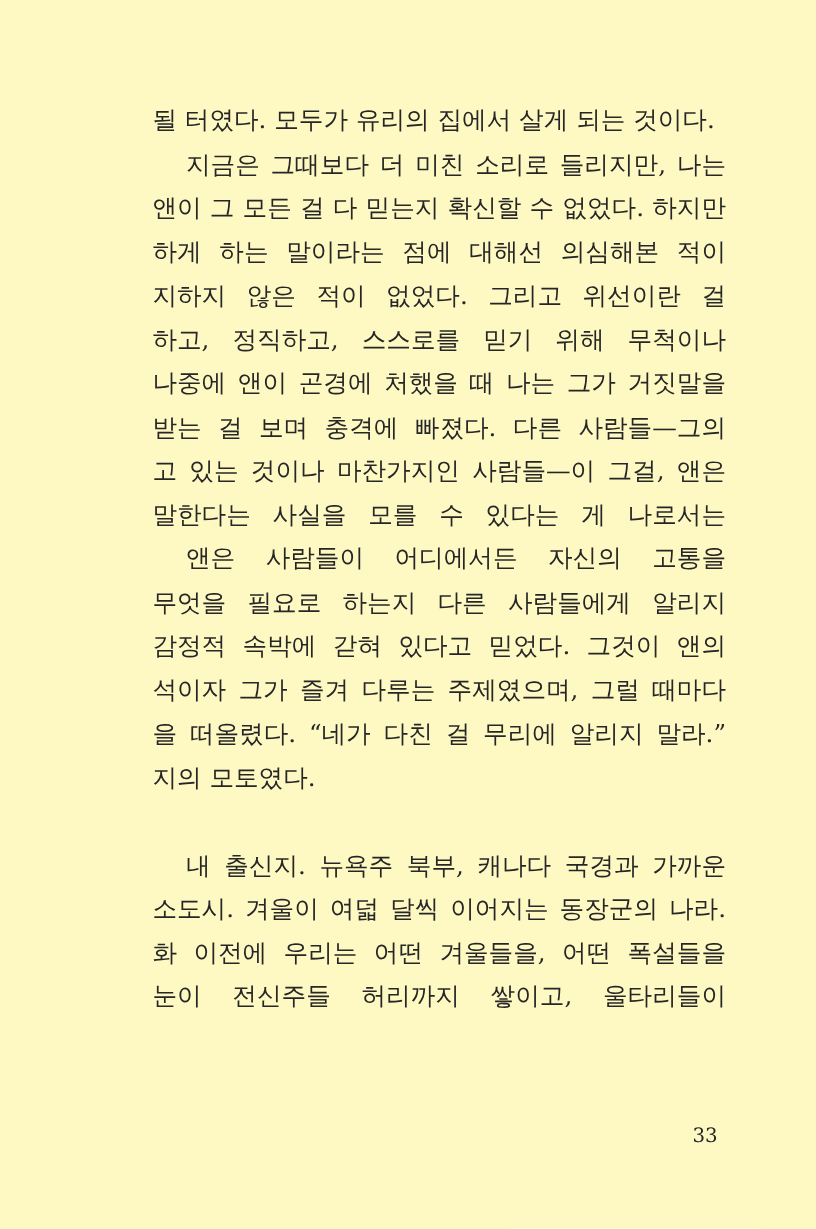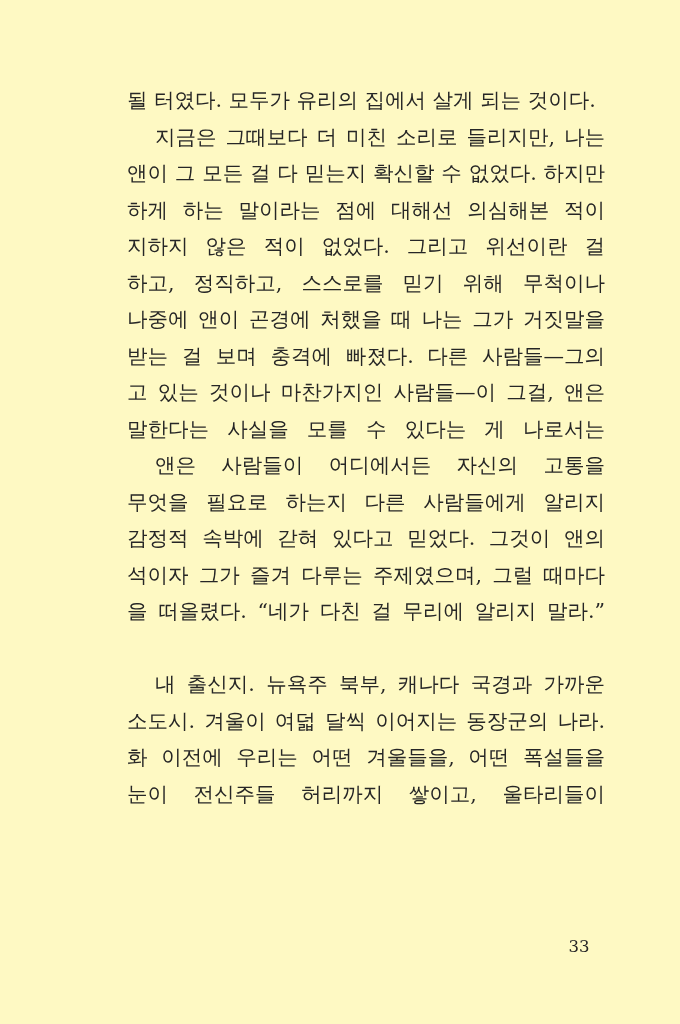--- a/index.html
+++ b/index.html
@@ -43,21 +43,21 @@
     text-indent: 28px;
   }
   .para.gap-before {
     margin-top: 36.5px;
   }
   .page-number {
     position: absolute;
     top: 936px;
     left: 560px;
     width: 38px;
-    text-align: center;
+    text-align: right;
     font-size: 16.5px;
     line-height: 22px;
     color: #262626;
   }
 </style>
 </head>
 <body>
 
 <div class="page">
   <div class="text-block">
@@ -77,20 +77,21 @@
       <div class="line">고 있는 것이나 마찬가지인 사람들—이 그걸, 앤은 늘 진실만을</div>
       <div class="line">말한다는 사실을 모를 수 있다는 게 나로서는 납득하기가 어려</div>
     </div>
 
     <div class="para">
       <div class="line first">앤은 사람들이 어디에서든 자신의 고통을 표현하고 자신이</div>
       <div class="line">무엇을 필요로 하는지 다른 사람들에게 알리지 못하도록 만드는</div>
       <div class="line">감정적 속박에 갇혀 있다고 믿었다. 그것이 앤의 인생철학의 초</div>
       <div class="line">석이자 그가 즐겨 다루는 주제였으며, 그럴 때마다 나는 이런 말</div>
       <div class="line">을 떠올렸다. “네가 다친 걸 무리에 알리지 말라.” 그것이 내 출신</div>
+      <div class="line end">지의 모토였다.</div>
     </div>
 
     <div class="para gap-before">
       <div class="line first">내 출신지. 뉴욕주 북부, 캐나다 국경과 가까운 머나먼 북쪽의</div>
       <div class="line">소도시. 겨울이 여덟 달씩 이어지는 동장군의 나라. 오, 지구온난</div>
       <div class="line">화 이전에 우리는 어떤 겨울들을, 어떤 폭설들을 견뎌야 했던가.</div>
       <div class="line">눈이 전신주들 허리까지 쌓이고, 울타리들이 파묻히고, 차들이</div>
     </div>
 
   </div>

